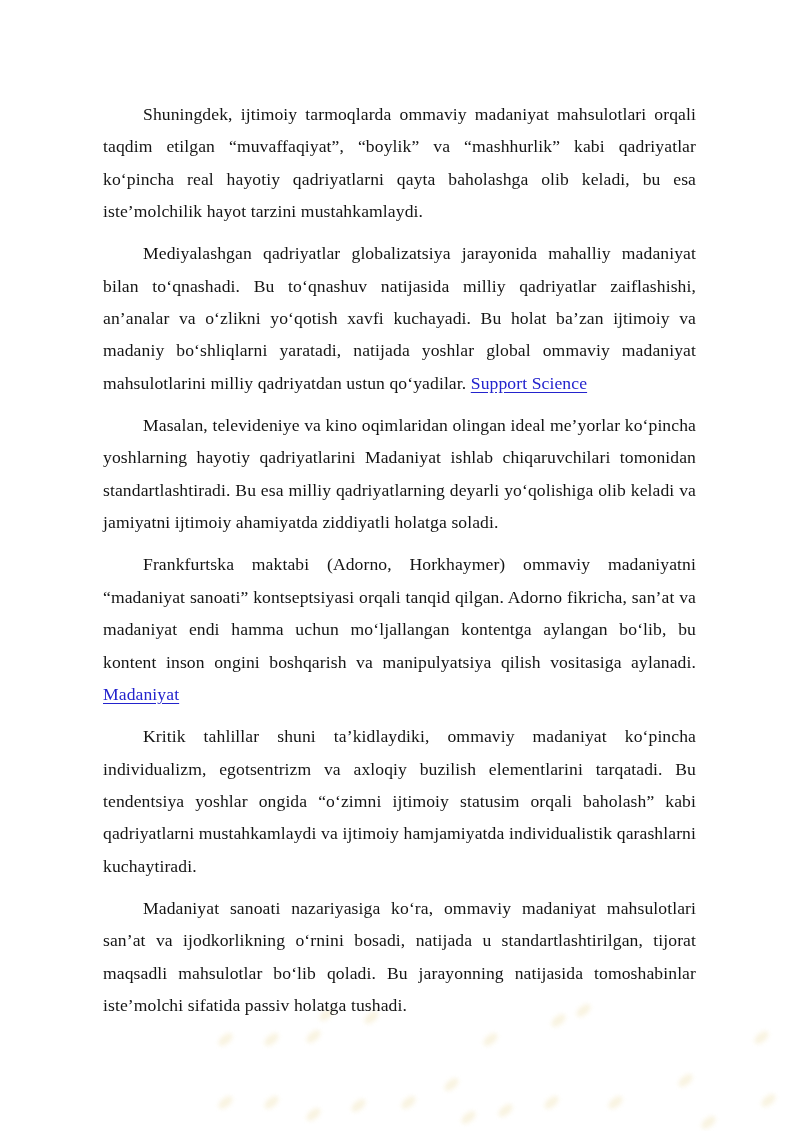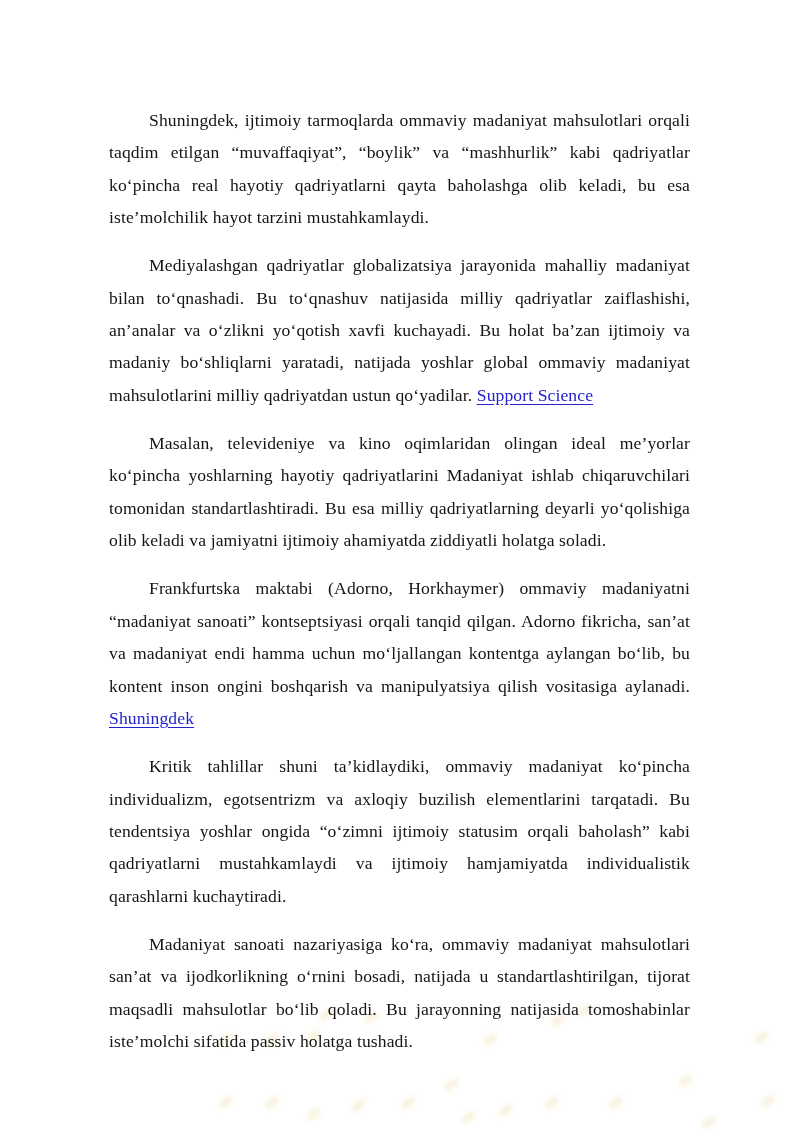--- a/index.html
+++ b/index.html
@@ -13,21 +13,21 @@
   }
   .page{position:absolute;inset:0;background:#ffffff;}
   .content{
     position:absolute;
     left:93px;top:88px;width:613px;
     text-align:justify;
     font-size:17.6px;
     line-height:32.35px;
     letter-spacing:0.1px;
   }
-  .para{margin:16px;text-indent:40px;}
+  .para{margin:10px;text-indent:40px;}
   a.doc-link{
     color:var(--link-color,#2323cd);
     text-decoration:underline;
     text-underline-offset:3px;
     cursor:pointer;
     font-family:Liberation Serif, serif;
   }
   .artifacts{position:absolute;left:0;top:0;width:800px;height:1131px;pointer-events:none;}
   .blob{
     position:absolute;
@@ -64,17 +64,17 @@
       <i class="blob" style="left: 677px; top: 1076px;"></i>
       <i class="blob" style="left: 760px; top: 1096px;"></i>
       <i class="blob" style="left: 460px; top: 1113px;"></i>
       <i class="blob" style="left: 543px; top: 1098px;"></i>
       <i class="blob" style="left: 700px; top: 1118px;"></i>
     </div>
   <div class="content" id="doc-body">
       <p class="para"><span>Shuningdek, ijtimoiy tarmoqlarda ommaviy madaniyat mahsulotlari orqali taqdim etilgan “muvaffaqiyat”, “boylik” va “mashhurlik” kabi qadriyatlar ko‘pincha real hayotiy qadriyatlarni qayta baholashga olib keladi, bu esa iste’molchilik hayot tarzini mustahkamlaydi.</span></p>
       <p class="para"><span>Mediyalashgan qadriyatlar globalizatsiya jarayonida mahalliy madaniyat bilan to‘qnashadi. Bu to‘qnashuv natijasida milliy qadriyatlar zaiflashishi, an’analar va o‘zlikni yo‘qotish xavfi kuchayadi. Bu holat ba’zan ijtimoiy va madaniy bo‘shliqlarni yaratadi, natijada yoshlar global ommaviy madaniyat mahsulotlarini milliy qadriyatdan ustun qo‘yadilar. </span><a class="doc-link" href="#">Support Science</a></p>
       <p class="para"><span>Masalan, televideniye va kino oqimlaridan olingan ideal me’yorlar ko‘pincha yoshlarning hayotiy qadriyatlarini Madaniyat ishlab chiqaruvchilari tomonidan standartlashtiradi. Bu esa milliy qadriyatlarning deyarli yo‘qolishiga olib keladi va jamiyatni ijtimoiy ahamiyatda ziddiyatli holatga soladi.</span></p>
-      <p class="para"><span>Frankfurtska maktabi (Adorno, Horkhaymer) ommaviy madaniyatni “madaniyat sanoati” kontseptsiyasi orqali tanqid qilgan. Adorno fikricha, san’at va madaniyat endi hamma uchun mo‘ljallangan kontentga aylangan bo‘lib, bu kontent inson ongini boshqarish va manipulyatsiya qilish vositasiga aylanadi. </span><a class="doc-link" href="#">Shuningdek</a></p>
+      <p class="para"><span>Frankfurtska maktabi (Adorno, Horkhaymer) ommaviy madaniyatni “madaniyat sanoati” kontseptsiyasi orqali tanqid qilgan. Adorno fikricha, san’at va madaniyat endi hamma uchun mo‘ljallangan kontentga aylangan bo‘lib, bu kontent inson ongini boshqarish va manipulyatsiya qilish vositasiga aylanadi. </span><a class="doc-link" href="#">Madaniyat</a></p>
       <p class="para"><span>Kritik tahlillar shuni ta’kidlaydiki, ommaviy madaniyat ko‘pincha individualizm, egotsentrizm va axloqiy buzilish elementlarini tarqatadi. Bu tendentsiya yoshlar ongida “o‘zimni ijtimoiy statusim orqali baholash” kabi qadriyatlarni mustahkamlaydi va ijtimoiy hamjamiyatda individualistik qarashlarni kuchaytiradi.</span></p>
       <p class="para"><span>Madaniyat sanoati nazariyasiga ko‘ra, ommaviy madaniyat mahsulotlari san’at va ijodkorlikning o‘rnini bosadi, natijada u standartlashtirilgan, tijorat maqsadli mahsulotlar bo‘lib qoladi. Bu jarayonning natijasida tomoshabinlar iste’molchi sifatida passiv holatga tushadi.</span></p>
     </div>
 </div>
 
 </body></html>

